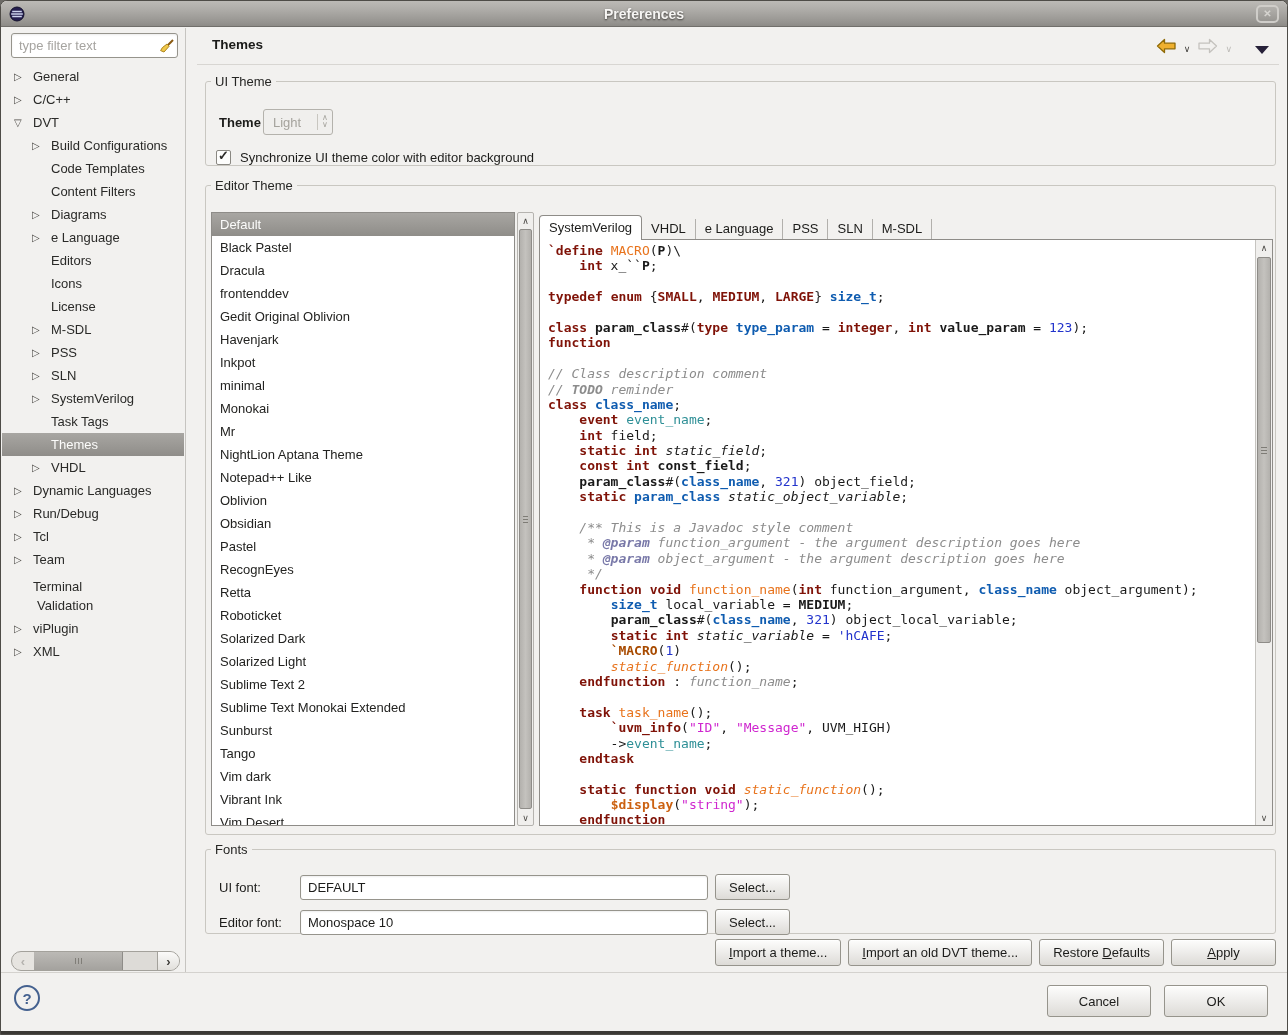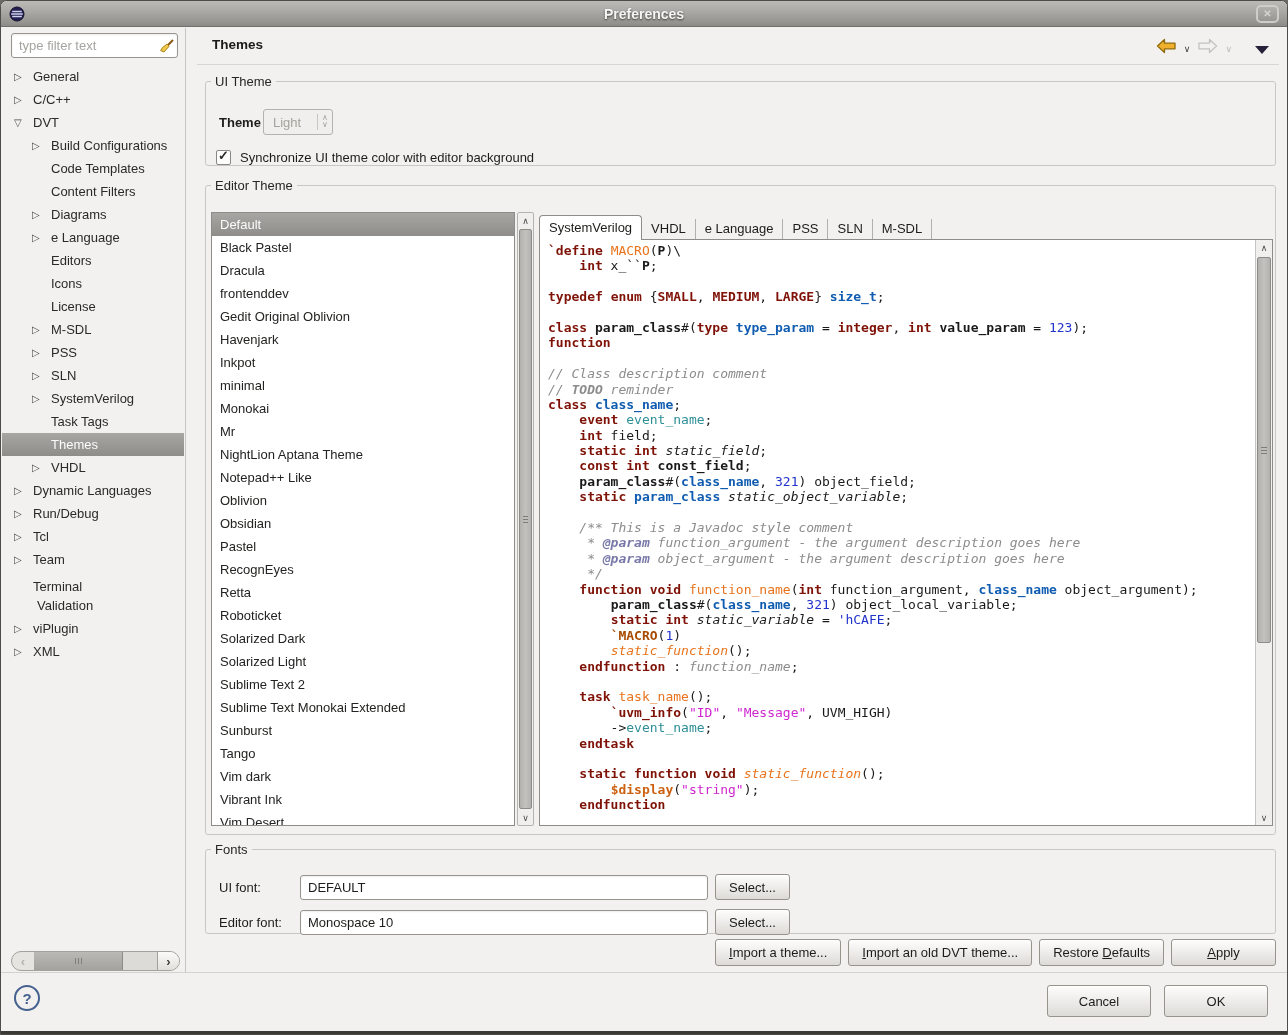--- a/index.html
+++ b/index.html
@@ -388,20 +388,21 @@
             <div class="code-line"><span class="tok-p">    </span><span class="tok-k">static</span><span class="tok-p"> </span><span class="tok-k">int</span><span class="tok-p"> </span><span class="tok-i">static_field</span><span class="tok-p">;</span></div>
             <div class="code-line"><span class="tok-p">    </span><span class="tok-k">const</span><span class="tok-p"> </span><span class="tok-k">int</span><span class="tok-p"> </span><span class="tok-b">const_field</span><span class="tok-p">;</span></div>
             <div class="code-line"><span class="tok-p">    </span><span class="tok-b">param_class</span><span class="tok-p">#(</span><span class="tok-t">class_name</span><span class="tok-p">, </span><span class="tok-n">321</span><span class="tok-p">) object_field;</span></div>
             <div class="code-line"><span class="tok-p">    </span><span class="tok-k">static</span><span class="tok-p"> </span><span class="tok-t">param_class</span><span class="tok-p"> </span><span class="tok-i">static_object_variable</span><span class="tok-p">;</span></div>
             <div class="code-line">&nbsp;</div>
             <div class="code-line"><span class="tok-p">    </span><span class="tok-c">/** This is a Javadoc style comment</span></div>
             <div class="code-line"><span class="tok-p">     </span><span class="tok-c">* </span><span class="tok-d">@param</span><span class="tok-c"> function_argument - the argument description goes here</span></div>
             <div class="code-line"><span class="tok-p">     </span><span class="tok-c">* </span><span class="tok-d">@param</span><span class="tok-c"> object_argument - the argument description goes here</span></div>
             <div class="code-line"><span class="tok-p">     </span><span class="tok-c">*/</span></div>
             <div class="code-line"><span class="tok-p">    </span><span class="tok-k">function</span><span class="tok-p"> </span><span class="tok-k">void</span><span class="tok-p"> </span><span class="tok-o">function_name</span><span class="tok-p">(</span><span class="tok-k">int</span><span class="tok-p"> function_argument, </span><span class="tok-t">class_name</span><span class="tok-p"> object_argument);</span></div>
+            <div class="code-line"><span class="tok-p">        </span><span class="tok-t">size_t</span><span class="tok-p"> local_variable = </span><span class="tok-b">MEDIUM</span><span class="tok-p">;</span></div>
             <div class="code-line"><span class="tok-p">        </span><span class="tok-b">param_class</span><span class="tok-p">#(</span><span class="tok-t">class_name</span><span class="tok-p">, </span><span class="tok-n">321</span><span class="tok-p">) object_local_variable;</span></div>
             <div class="code-line"><span class="tok-p">        </span><span class="tok-k">static</span><span class="tok-p"> </span><span class="tok-k">int</span><span class="tok-p"> </span><span class="tok-i">static_variable</span><span class="tok-p"> = </span><span class="tok-n">'hCAFE</span><span class="tok-p">;</span></div>
             <div class="code-line"><span class="tok-p">        </span><span class="tok-O">`MACRO</span><span class="tok-p">(</span><span class="tok-n">1</span><span class="tok-p">)</span></div>
             <div class="code-line"><span class="tok-p">        </span><span class="tok-oi">static_function</span><span class="tok-p">();</span></div>
             <div class="code-line"><span class="tok-p">    </span><span class="tok-k">endfunction</span><span class="tok-p"> : </span><span class="tok-g">function_name</span><span class="tok-p">;</span></div>
             <div class="code-line">&nbsp;</div>
             <div class="code-line"><span class="tok-p">    </span><span class="tok-k">task</span><span class="tok-p"> </span><span class="tok-o">task_name</span><span class="tok-p">();</span></div>
             <div class="code-line"><span class="tok-p">        </span><span class="tok-k">`uvm_info</span><span class="tok-p">(</span><span class="tok-s">"ID"</span><span class="tok-p">, </span><span class="tok-s">"Message"</span><span class="tok-p">, UVM_HIGH)</span></div>
             <div class="code-line"><span class="tok-p">        -&gt;</span><span class="tok-e">event_name</span><span class="tok-p">;</span></div>
             <div class="code-line"><span class="tok-p">    </span><span class="tok-k">endtask</span></div>

